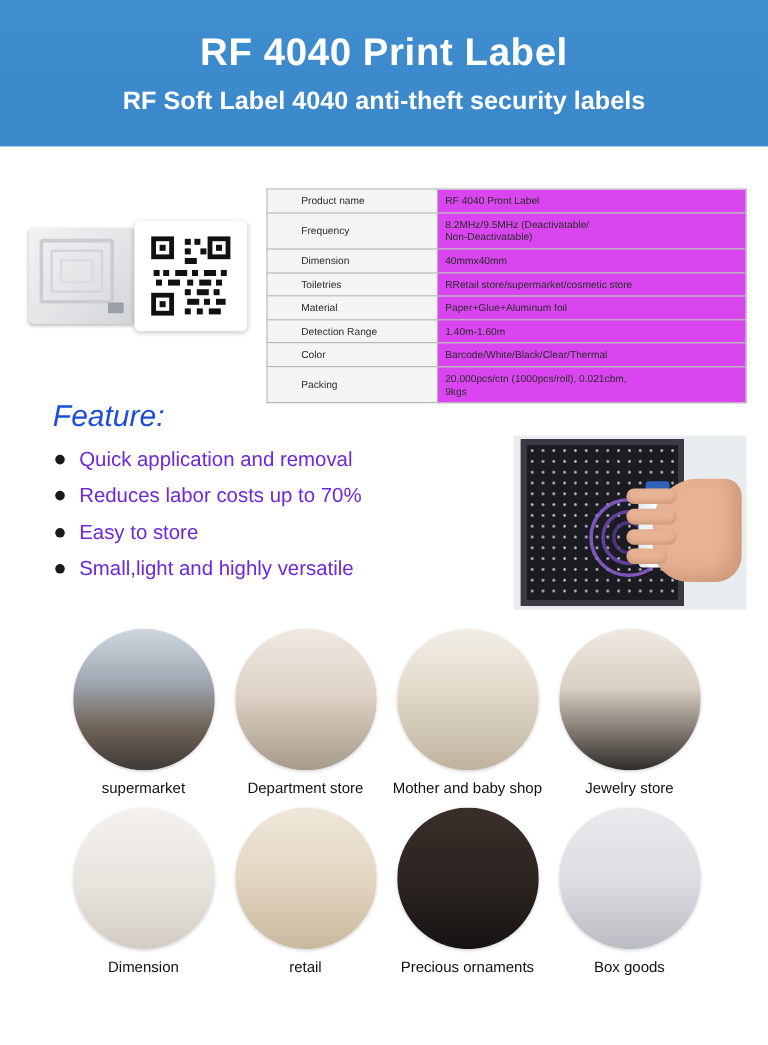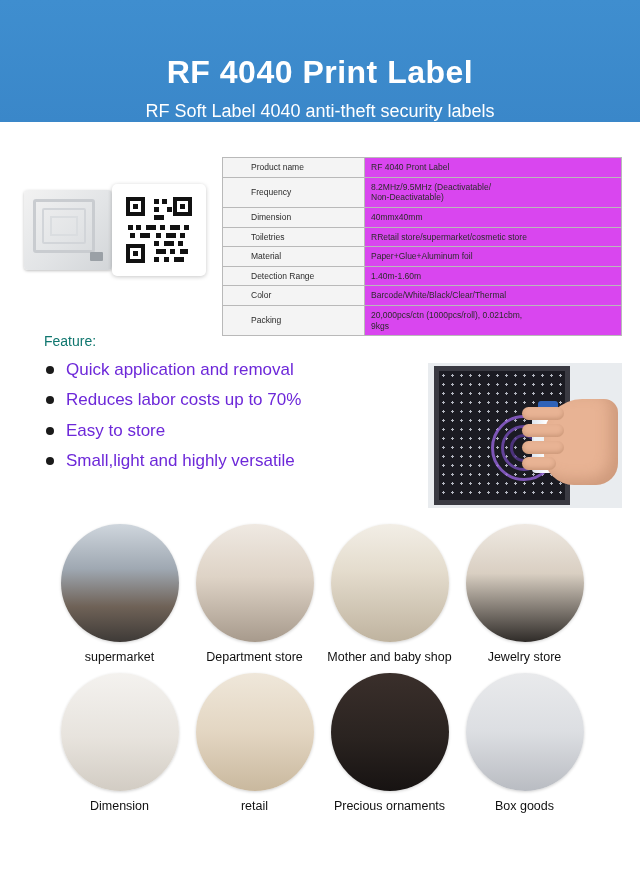--- a/index.html
+++ b/index.html
@@ -19,33 +19,33 @@
   
   .header {
     position: absolute;
     left: 0; top: 0;
     width: 640px; height: 122px;
     background: #3d8bcd;
     background: linear-gradient(180deg, #3f8ecf 0%, #3a87c9 100%);
     display: flex;
     flex-direction: column;
     align-items: center;
-    justify-content: flex-end;
+    justify-content: center;
     color: #ffffff;
   }
   .header .title {
     font-size: 32px;
     font-weight: bold;
     letter-spacing: 0.5px;
     line-height: 1.1;
     margin-bottom: 12px;
   }
   .header .subtitle {
-    font-size: 18px;
-    font-weight: normal;
+    font-size: 21px;
+    font-weight: bold;
     line-height: 1.1;
   }
 
   
   .prod-imgs {
     position: absolute;
     left: 20px; top: 182px;
     width: 190px; height: 100px;
   }
   .tag-label {
@@ -139,23 +139,24 @@
     background: #d946ef;
   }
 
   
   .feature-block {
     position: absolute;
     left: 44px; top: 333px;
     width: 340px;
   }
   .feature-title {
-    font-size: 14px;
-    color: #0f766e;
+    font-size: 25px;
+    color: #1d4ed8;
     margin-bottom: 8px;
+    font-style: italic;
   }
   .feature-list {
     list-style: none;
     margin: 0; padding: 0;
   }
   .feature-list li {
     position: relative;
     padding-left: 22px;
     font-size: 17px;
     color: #6d28d9;

